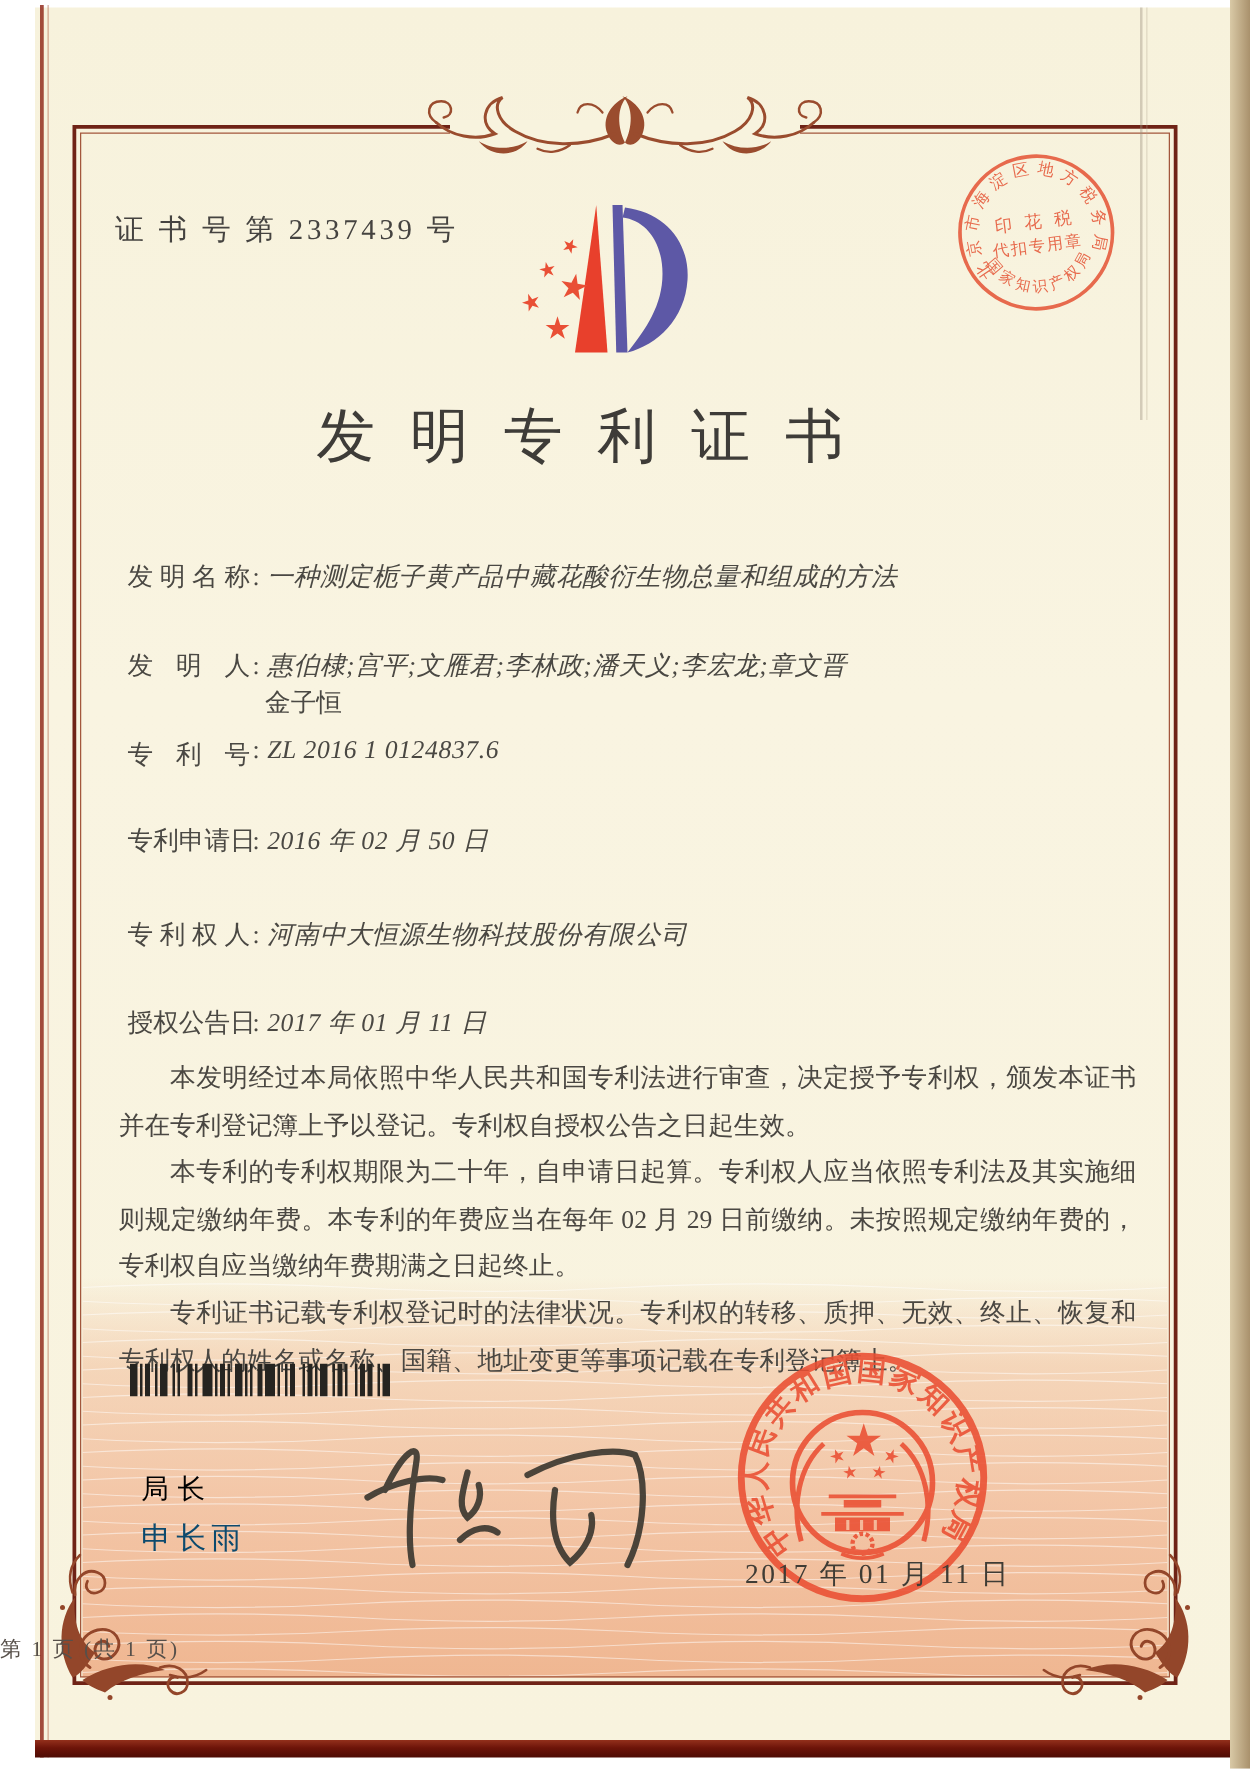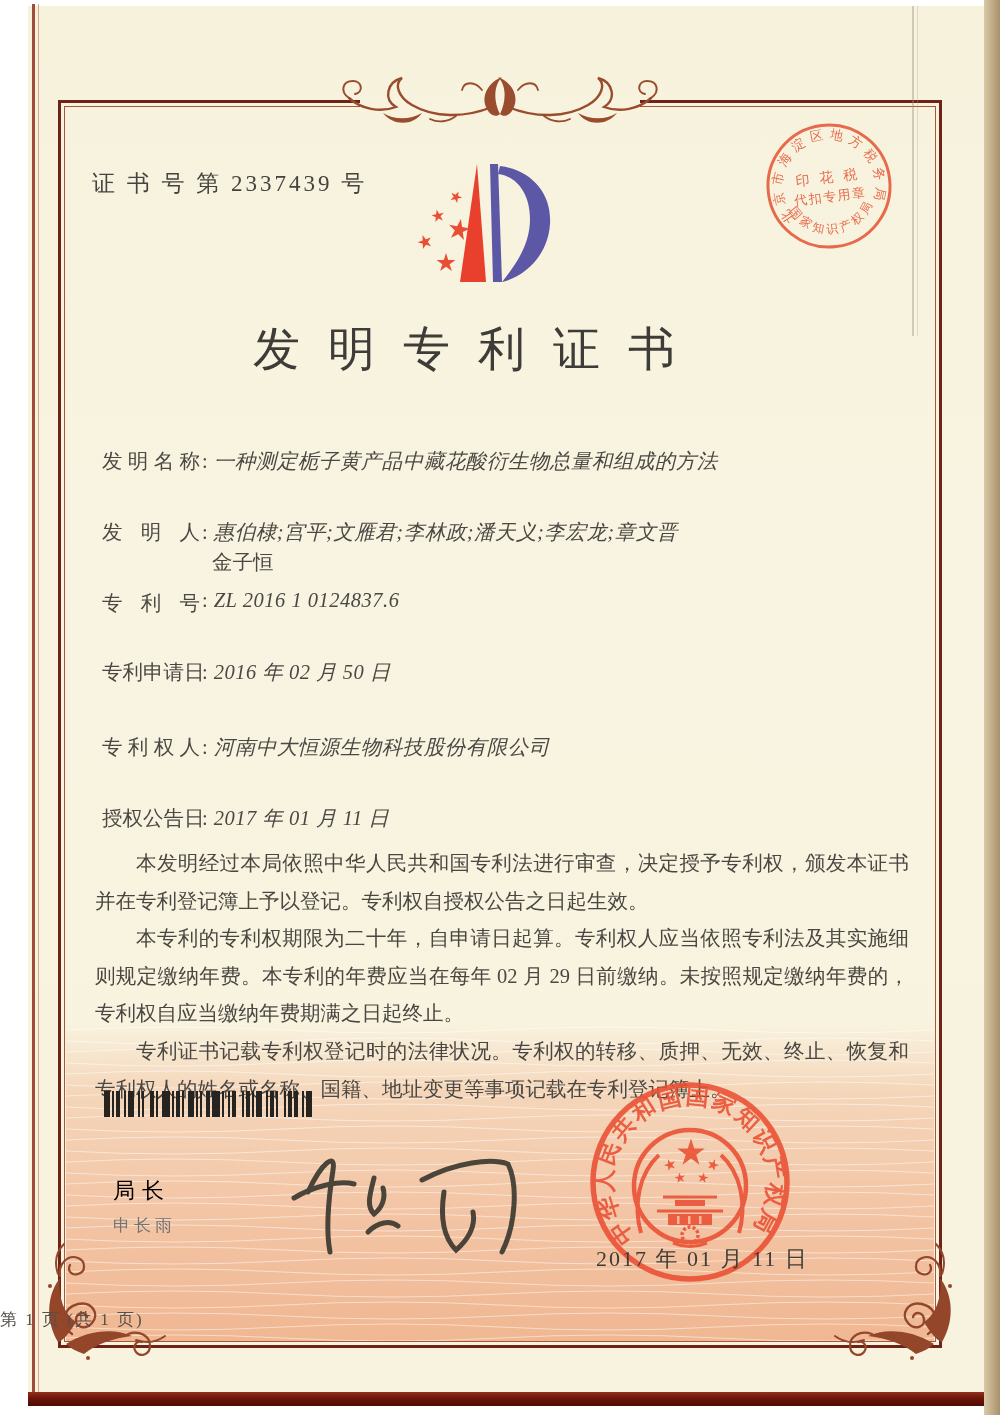--- a/index.html
+++ b/index.html
@@ -32,21 +32,21 @@
              color:#3e3c38;white-space:nowrap;font-weight:500;}
   .row{position:absolute;left:102px;white-space:nowrap;font-size:20.5px;color:#4a4843;}
   .lbl{display:inline-block;width:98px;text-align:justify;text-align-last:justify;vertical-align:top;}
   .cl{margin:0 6px 0 2px;}
   .val{letter-spacing:.5px;font-style:italic;}
   .val2{position:absolute;left:212px;font-size:20.5px;color:#4a4843;}
   .paras{position:absolute;left:95px;top:845px;width:814px;font-size:20.5px;line-height:37.6px;
          text-align:justify;color:#4a4742;}
   .paras p{margin:0;text-indent:2em;}
   .signer-title{position:absolute;left:113px;top:1176px;font-size:22px;letter-spacing:7px;color:#000000;}
-  .signer-name{position:absolute;left:113px;top:1214px;font-size:17px;letter-spacing:4px;color:#737373;}
+  .signer-name{position:absolute;left:113px;top:1214px;font-size:24px;letter-spacing:4px;color:#0c4a6e;}
   .seal-date{position:absolute;left:596px;top:1244px;font-size:22px;letter-spacing:2px;
              color:#3f3c35;z-index:6;white-space:nowrap;}
   .page-footer{position:absolute;left:0;top:1308px;width:912px;
                font-size:17px;letter-spacing:2px;color:#57504a;}
   
   .barcode{position:absolute;left:104px;top:1091px;height:26px;display:flex;align-items:stretch;}
   .barcode span{display:block;height:100%;background:#262420;}
   
   .tax-stamp{position:absolute;left:759px;top:116px;transform:rotate(-7deg);opacity:.92;}
   .big-seal{position:absolute;left:583px;top:1075px;z-index:5;opacity:.95;}

